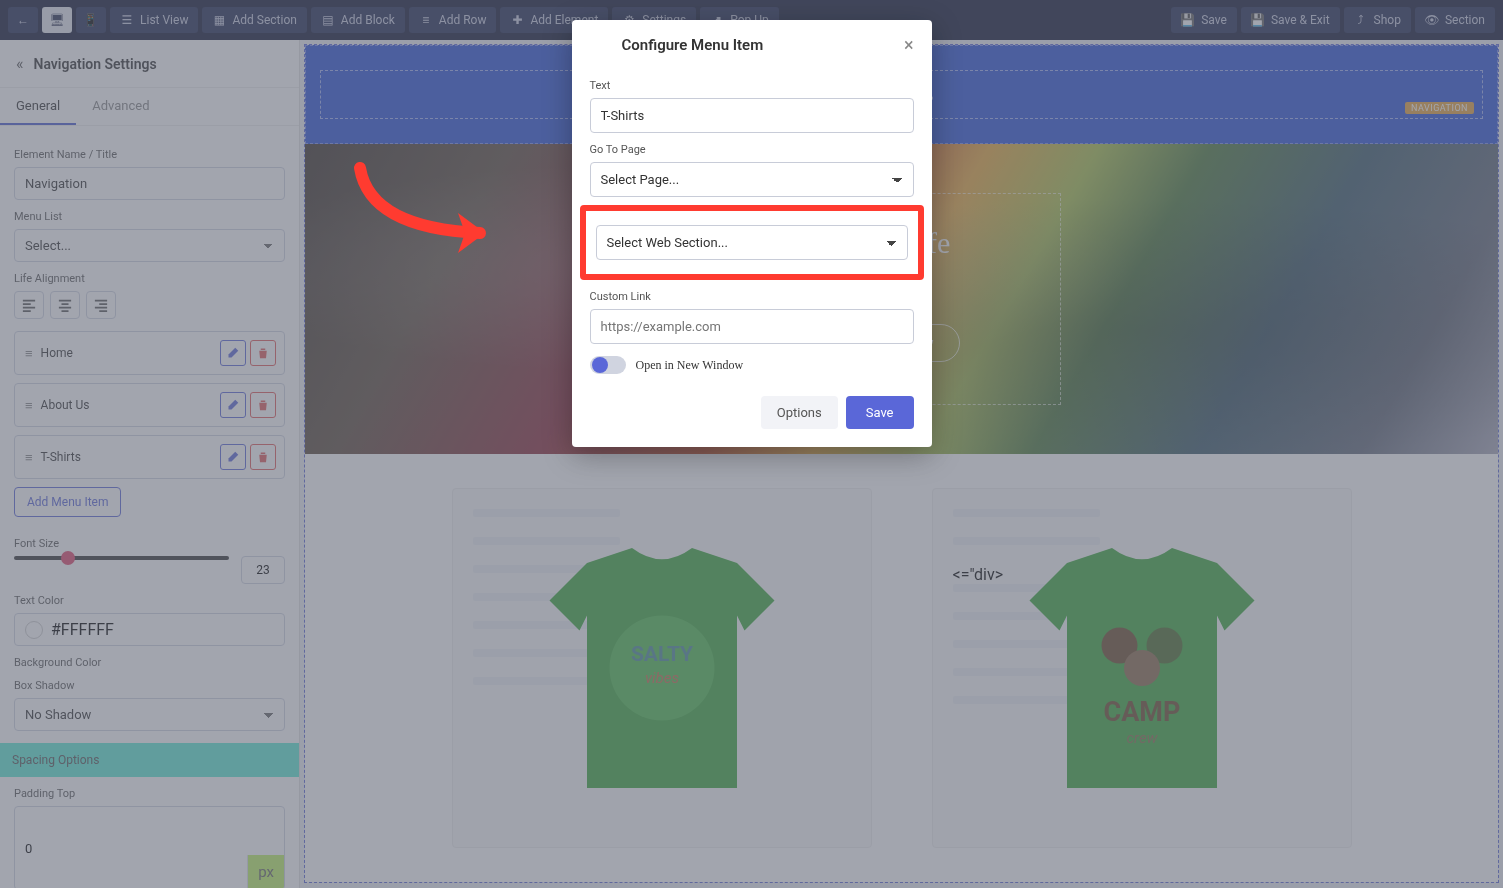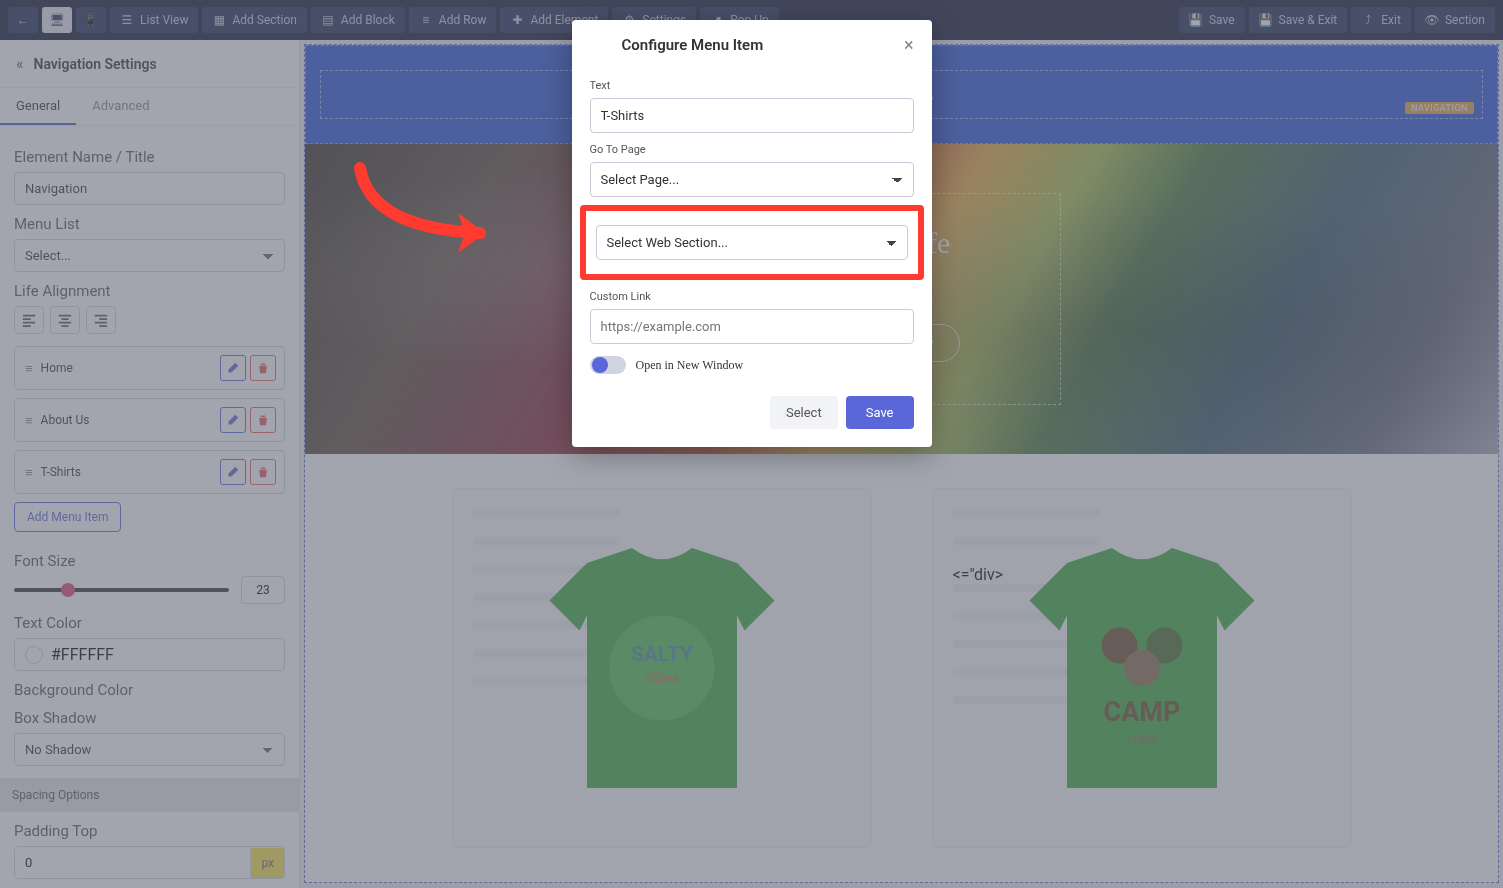--- a/index.html
+++ b/index.html
@@ -20,48 +20,48 @@
 .side-header { display: flex; align-items: center; gap: 10px; padding: 14px 16px; border-bottom: 1px solid #eee; }
 .side-header .back { font-size: 16px; color: #555; }
 .side-header h2 { font-size: 14px; font-weight: 600; color: #333; }
 .tabs { display: flex; border-bottom: 1px solid #eee; }
 .tab { padding: 10px 16px; font-size: 13px; color: #888; cursor: pointer; border-bottom: 2px solid transparent; }
 .tab.active { color: #333; border-bottom-color: #4a5bd0; }
 
 .side-body { flex: 1; overflow-y: auto; padding: 12px 14px 20px; }
 .side-body::-webkit-scrollbar { width: 8px; }
 .side-body::-webkit-scrollbar-thumb { background: #c0c4d0; border-radius: 4px; }
-.fld-label { font-size: 15px; color: #555; margin: 10px 0 6px; display: block; }
+.fld-label { font-size: 11px; color: #555; margin: 10px 0 6px; display: block; }
 .fld-input, .fld-select { width: 100%; padding: 8px 10px; border: 1px solid #d0d4e0; border-radius: 4px; font-size: 13px; color: #333; background: #fff; }
 .fld-select { appearance: none; background-image: linear-gradient(45deg, transparent 50%, #666 50%), linear-gradient(135deg, #666 50%, transparent 50%); background-position: calc(100% - 16px) 14px, calc(100% - 11px) 14px; background-size: 5px 5px; background-repeat: no-repeat; }
 
 .align-group { display: flex; gap: 6px; }
 .align-btn { width: 30px; height: 28px; border: 1px solid #d0d4e0; border-radius: 4px; background: #fff; display: flex; align-items: center; justify-content: center; cursor: pointer; }
 .align-btn svg { width: 14px; height: 14px; fill: #555; }
 
 .menu-item-row { display: flex; align-items: center; border: 1px solid #d0d4e0; border-radius: 4px; padding: 8px 8px 8px 10px; margin-bottom: 8px; }
 .menu-item-row .drag { color: #888; margin-right: 8px; font-size: 13px; }
 .menu-item-row .lbl { flex: 1; font-size: 12px; color: #333; }
 .mi-btn { width: 26px; height: 26px; border: 1px solid #5a67d8; border-radius: 3px; background: #fff; display: flex; align-items: center; justify-content: center; cursor: pointer; margin-left: 4px; }
 .mi-btn.del { border-color: #e05a5a; }
 .mi-btn svg { width: 12px; height: 12px; }
 .add-menu-btn { border: 1px solid #5a67d8; background: #fff; color: #5a67d8; padding: 7px 12px; font-size: 12px; border-radius: 4px; cursor: pointer; }
 
-.slider-row { display: flex; align-items: center; gap: 12px; }
+.slider-row { display: flex; gap: 12px; }
 .slider { flex: 1; appearance: none; height: 4px; background: #333; border-radius: 2px; outline: none; }
 .slider::-webkit-slider-thumb { appearance: none; width: 14px; height: 14px; background: #e0486d; border-radius: 50%; cursor: pointer; }
 .slider-val { width: 44px; border: 1px solid #d0d4e0; border-radius: 4px; padding: 6px; text-align: center; font-size: 12px; }
 
 .color-row { display: flex; align-items: center; gap: 8px; border: 1px solid #d0d4e0; border-radius: 4px; padding: 6px 10px; }
 .swatch { width: 18px; height: 18px; border-radius: 50%; border: 1px solid #ccc; }
 
-.section-sub { background: #e5e5e5; padding: 10px 12px; margin: 12px -14px 6px; font-size: 12px; color: #555; }
+.section-sub { background: #5eead4; padding: 10px 12px; margin: 12px -14px 6px; font-size: 12px; color: #555; }
 .px-row { display: flex; align-items: center; border: 1px solid #d0d4e0; border-radius: 4px; overflow: hidden; }
 .px-row input { border: none; flex: 1; padding: 8px 10px; font-size: 13px; outline: none; }
-.px-row .unit { background: #fde047; padding: 8px 10px; font-size: 12px; color: #666; border-left: 1px solid #e0e2ea; }
+.px-row .unit { background: #bef264; padding: 8px 10px; font-size: 15px; color: #666; border-left: 1px solid #e0e2ea; margin-top: 48px; }
 
 
 .canvas { flex: 1; background: #eef0f4; overflow: auto; }
 .page { margin: 4px; border: 1px dashed #5a67d8; }
 .nav-bar { background: #2a52d6; padding: 24px 14px; position: relative; border: 1px dashed #7a90ee; }
 .nav-inner { border: 1px dashed #9fb0f5; padding: 12px 20px; display: flex; justify-content: center; gap: 40px; position: relative; }
 .nav-link { color: #fff; font-size: 20px; font-family: Georgia, serif; }
 .nav-badge { position: absolute; right: 8px; bottom: 4px; background: #e6a23c; color: #fff; padding: 1px 6px; font-size: 9px; border-radius: 2px; letter-spacing: 0.5px; }
 
 .hero { height: 310px; background: linear-gradient(120deg, #3a3028 0%, #5a4a3a 15%, #8a2838 30%, #c04820 42%, #e8a838 50%, #a8c048 58%, #4a7838 66%, #385868 78%, #606878 90%, #a8a8b8 100%); display: flex; align-items: center; justify-content: center; position: relative; }
@@ -146,21 +146,21 @@
     <button class="tb-btn">
         <span class="tb-icon">💾</span>
         <span>Save</span>
       </button>
     <button class="tb-btn">
         <span class="tb-icon">💾</span>
         <span>Save &amp; Exit</span>
       </button>
     <button class="tb-btn">
         <span class="tb-icon">⤴</span>
-        <span>Exit</span>
+        <span>Shop</span>
       </button>
     <button class="tb-btn">
         <span class="tb-icon">👁</span>
         <span>Section</span>
       </button>
   </div>
 </div>
 
 <div class="main">
 
@@ -349,21 +349,21 @@
 
     <label class="m-label">Custom Link</label>
     <input class="m-input" placeholder="https://example.com" style="">
 
     <div class="toggle-row">
       <div class="toggle"></div>
       <span class="toggle-label">Open in New Window</span>
     </div>
   </div>
   <div class="modal-foot">
-    <button class="btn-cancel">Select</button>
+    <button class="btn-cancel">Options</button>
     <button class="btn-save">Save</button>
   </div>
 </div>
 
 <svg class="arrow" width="180" height="120">
   <path d="M 10 10 Q 20 70 130 75" stroke="#ff3b30" stroke-width="12" fill="none" stroke-linecap="round"></path>
   <path d="M 135 75 L 108 55 L 115 75 L 108 95 Z" fill="#ff3b30"></path>
 </svg>
 
 </body></html>

